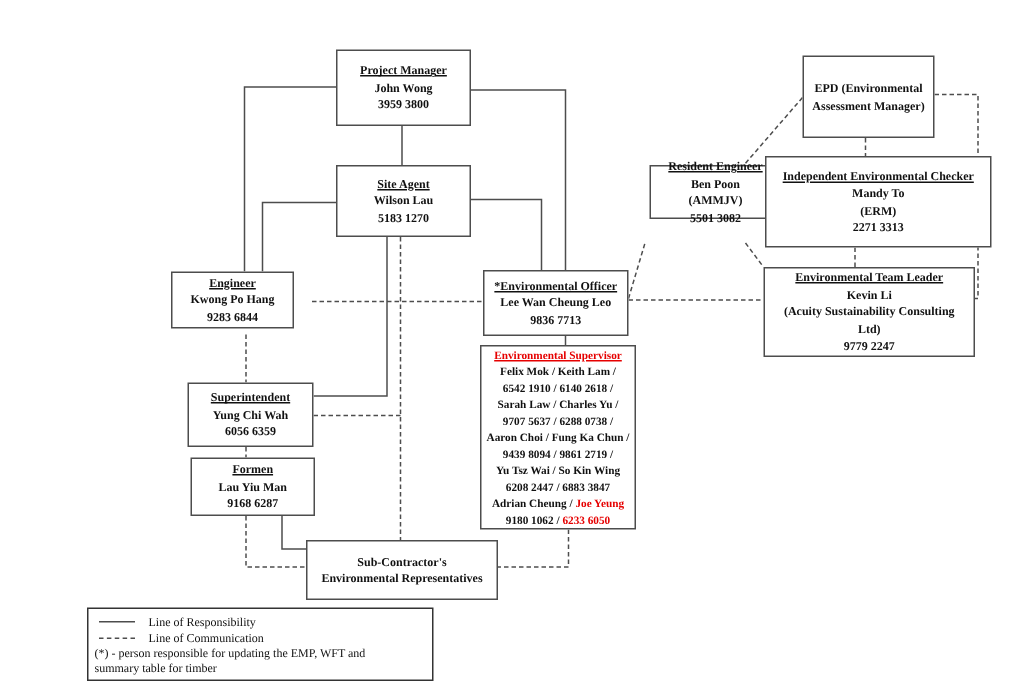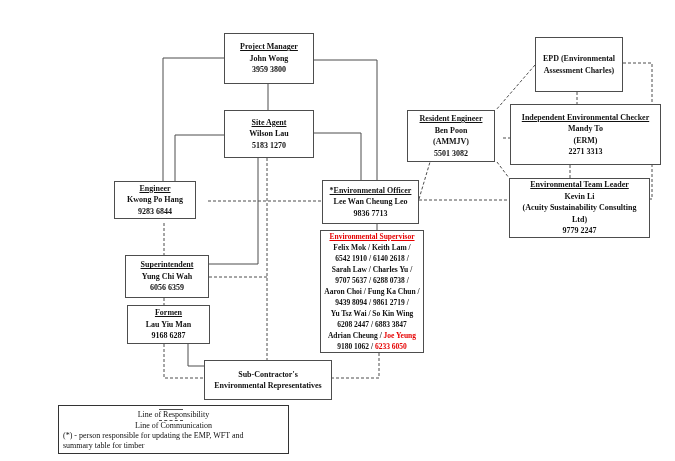--- a/index.html
+++ b/index.html
@@ -19,21 +19,21 @@
   .box .title { text-decoration:underline; }
   .box .line { white-space:nowrap; }
   .box.multi-wrap .title { white-space:normal; }
   .box.supervisor { font-size:7.5px; line-height:11px; }
   .red { color:#e60000; }
   .legend {
     position:absolute; box-sizing:border-box; border:1px solid #333333;
     background:#ffffff; font-size:8px; line-height:10px; font-weight:normal;
     padding:3px 4px; text-align:left;
   }
-  .legend-row { display:flex; align-items:center; height:11px;flex-direction:column; }
+  .legend-row { display:flex; align-items:center; height:11px; }
   .sample { display:inline-block; width:24px; margin-right:9px; margin-left:3px; }
   .sample.solid  { border-top:1px solid #4d4d4d; }
   .sample.dashed { border-top:1px dashed #4d4d4d; }
   .legend-note { line-height:10px; }
 </style>
 </head>
 <body>
 
 <div id="stage">
 
@@ -133,33 +133,33 @@
     <div class="line"><span>9180 1062 / </span><span class="red">6233 6050</span></div>
   </div>
 
   <div class="box" style="left:204px;top:360px;width:128px;height:40px">
     <div>
         <div class="line">Sub-Contractor's</div>
         <div class="line">Environmental Representatives</div>
       </div>
   </div>
 
-  <div class="box" style="left:407px;top:110px;width:88px;height:52px">
+  <div class="box" style="left:433px;top:110px;width:88px;height:36px">
     <span class="title">Resident Engineer</span>
     <div>
         <div class="line">Ben Poon</div>
         <div class="line">(AMMJV)</div>
         <div class="line">5501 3082</div>
       </div>
   </div>
 
   <div class="box" style="left:535px;top:37px;width:88px;height:55px">
     <div>
         <div class="line">EPD (Environmental</div>
-        <div class="line">Assessment Charles)</div>
+        <div class="line">Assessment Manager)</div>
       </div>
   </div>
 
   <div class="box multi-wrap" style="left:510px;top:104px;width:151px;height:61px">
     <span class="title">Independent Environmental Checker</span>
     <div>
         <div class="line">Mandy To</div>
         <div class="line">(ERM)</div>
         <div class="line">2271 3313</div>
       </div>

